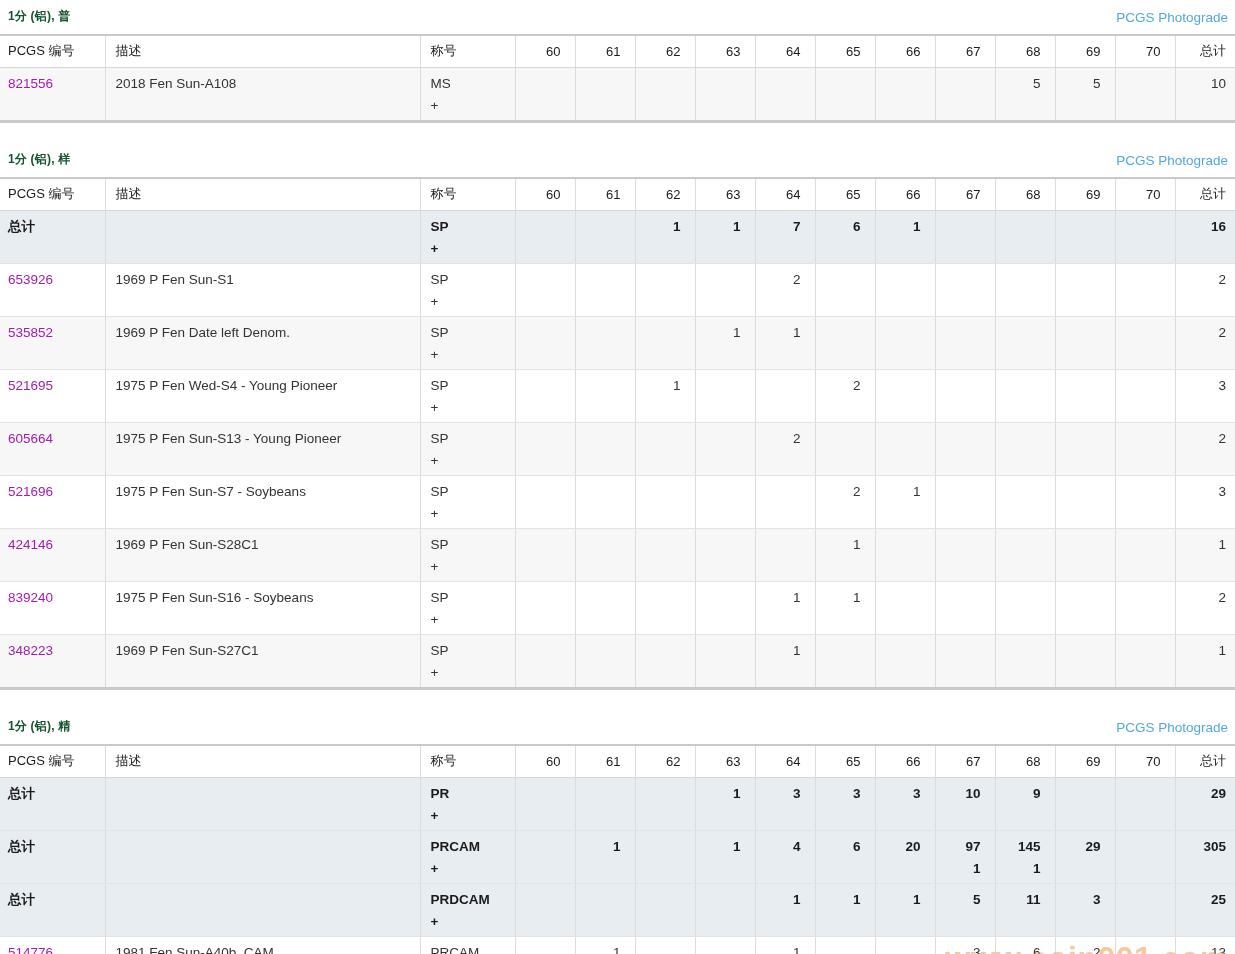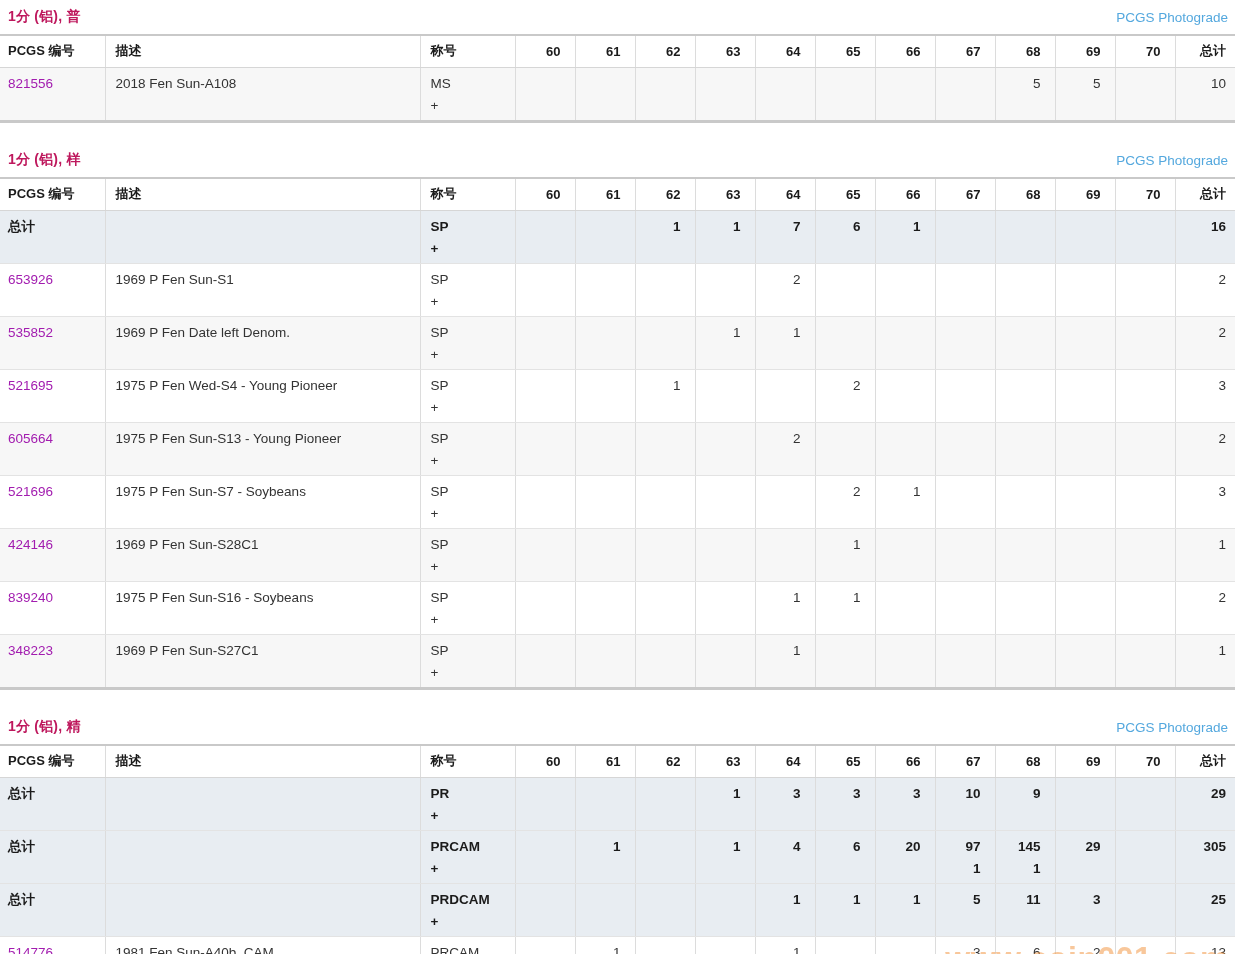--- a/index.html
+++ b/index.html
@@ -10,37 +10,37 @@
     color:#333;
   }
   .page{width:1235px;}
   section{margin-top:20px;}
   section:first-of-type{margin-top:0;}
   .sec-head{
     display:flex;justify-content:space-between;align-items:flex-end;
     padding:5px 7px 7px 8px;
   }
   .sec-title{
-    margin:0;font-size:14px;line-height:22px;font-weight:bold;color:#be185d;
+    margin:0;font-size:12px;line-height:22px;font-weight:bold;color:#14532d;
     letter-spacing:.2px;
   }
   .pg-link{
     color:#54a8de;font-size:13.5px;line-height:18px;text-decoration:none;cursor:pointer;
   }
   table{
     width:1235px;border-collapse:collapse;table-layout:fixed;
     border-top:2px solid #c9c9c9;border-bottom:3px solid #c9c9c9;
   }
   col.col-pcgs{width:105px;}
   col.col-desc{width:315px;}
   col.col-desig{width:95px;}
   col.col-grade{width:60px;}
   col.col-total{width:60px;}
   th{
-    font-size:13px;font-weight:bold;color:#1b1b1b;text-align:left;
+    font-size:13px;font-weight:normal;color:#1b1b1b;text-align:left;
     padding:6px 10px 7px 10px;border-bottom:1px solid #d6d6d6;
     white-space:nowrap;overflow:hidden;
   }
   th:first-child{padding-left:8px;}
   th.num{text-align:right;padding:6px 14px 7px 0;}
   th.num.total{padding-right:9px;}
   td{
     vertical-align:top;font-size:13.5px;color:#333;
     padding:7px 10px 5px 10px;border-bottom:1px solid #e3e3e3;
     overflow:hidden;

